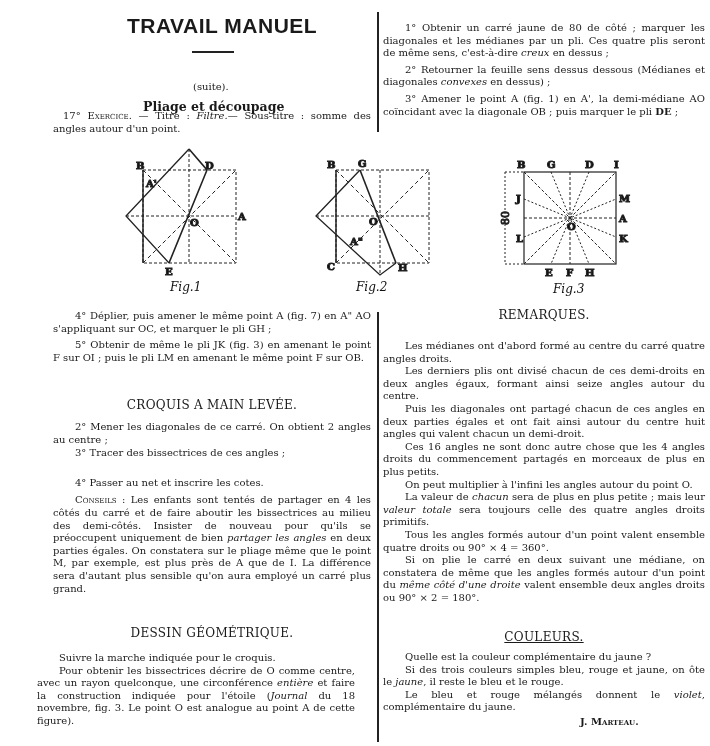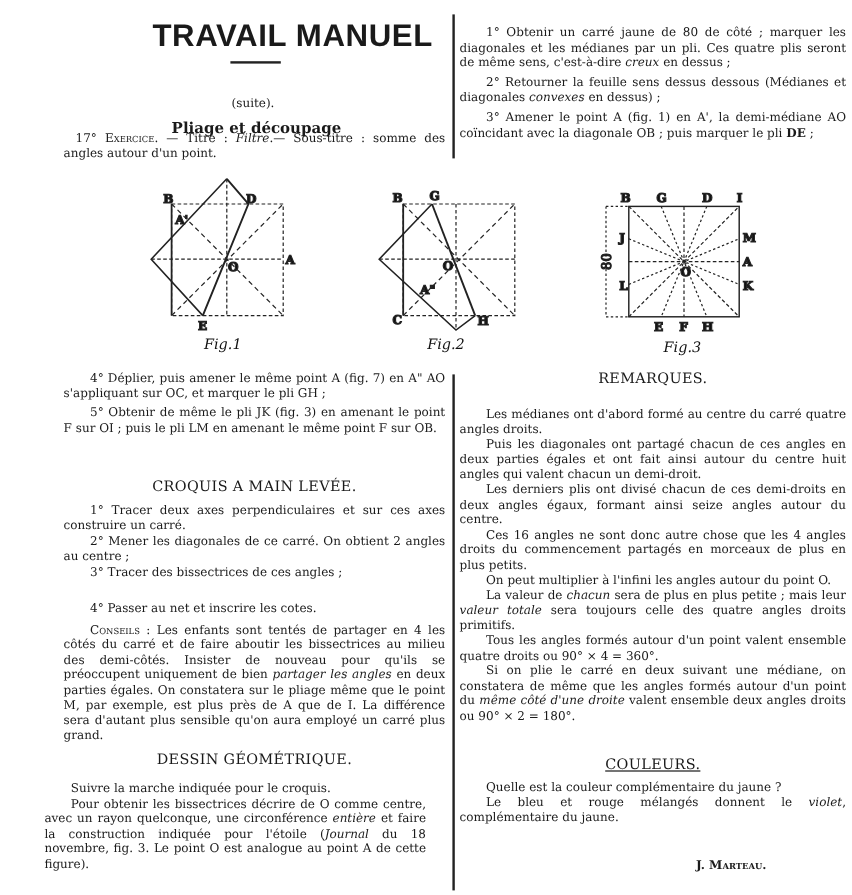--- a/index.html
+++ b/index.html
@@ -2,21 +2,21 @@
 <html><head>
 <meta charset="utf-8">
 <style>
   html, body { margin:0; padding:0; background:#fff; }
   body { width:710px; height:746px; position:relative; overflow:hidden;
          font-family:"DejaVu Serif", serif; color:#1a1a1a; }
   .abs { position:absolute; }
   p { margin:0; }
   .txt { font-size:10px; line-height:12.6px; text-align:justify; }
   .ind { text-indent:22px; }
-  .title { font-family:"Liberation Sans", sans-serif; font-weight:bold; font-size:26px; letter-spacing:0.5px; }
+  .title { font-family:"Liberation Sans", sans-serif; font-weight:bold; font-size:21px; letter-spacing:0.5px; }
   .subttl { font-weight:bold; font-size:12.5px; }
   .sect { font-size:12px; letter-spacing:0.3px; text-align:center; }
   .rule { background:#222; }
   .vline { background:#222; width:2px; }
   .sc { font-variant:small-caps; }
   i { font-style:italic; }
   .caption { font-size:12px; font-style:italic; }
   svg text { font-family:"DejaVu Serif", serif; font-size:10px; font-weight:bold; fill:#111; }
 </style>
 </head>
@@ -110,43 +110,43 @@
 
 <div class="abs txt" style="left:53px;top:310px;width:318px;">
   <p class="ind"><span>4°</span><span> Déplier, puis amener le même point A (fig. 7) en A" AO s'appliquant sur OC, et marquer le pli GH ;</span></p>
   <p class="ind" style="margin-top:4px;"><span>5°</span><span> Obtenir de même le pli JK (fig. 3) en amenant le point F sur OI ; puis le pli LM en amenant le même point F sur OB.</span></p>
 </div>
 
 <div class="abs vline" style="left:377px;top:312px;height:430px;"></div>
 
 <div class="abs sect" style="left:53px;top:398px;width:318px;">CROQUIS A MAIN LEVÉE.</div>
 <div class="abs txt" style="left:53px;top:420px;width:318px;">
-  <p class="ind"><span>1°</span><span> Tracer deux axes perpendiculaires et sur ces axes construire un carré.</span></p>
   <p class="ind" style="margin-top:1px;"><span>2°</span><span> Mener les diagonales de ce carré. On obtient 2 angles au centre ;</span></p>
   <p class="ind" style="margin-top:1px;"><span>3°</span><span> Tracer des bissectrices de ces angles ;</span></p>
   <p class="ind" style="margin-top:17px;"><span>4°</span><span> Passer au net et inscrire les cotes.</span></p>
   <p class="ind" style="margin-top:5px;"><span class="sc">Conseils</span><span> : Les enfants sont tentés de partager en 4 les côtés du carré et de faire aboutir les bissectrices au milieu des demi-côtés. Insister de nouveau pour qu'ils se préoccupent uniquement de bien </span><i>partager les angles</i><span> en deux parties égales. On constatera sur le pliage même que le point M, par exemple, est plus près de A que de I. La différence sera d'autant plus sensible qu'on aura employé un carré plus grand.</span></p>
 </div>
 
 <div class="abs sect" style="left:53px;top:626px;width:318px;">DESSIN GÉOMÉTRIQUE.</div>
 <div class="abs txt" style="left:37px;top:652px;width:318px;">
   <p class="ind">Suivre la marche indiquée pour le croquis.</p>
   <p class="ind"><span>Pour obtenir les bissectrices décrire de O comme centre, avec un rayon quelconque, une circonférence </span><i>entière</i><span> et faire la construction indiquée pour l'étoile (</span><i>Journal</i><span> du 18 novembre, fig. 3. Le point O est analogue au point A de cette figure).</span></p>
 </div>
 
 <div class="abs sect" style="left:383px;top:308px;width:322px;">REMARQUES.</div>
 <div class="abs txt" style="left:383px;top:340px;width:322px;">
   <p class="ind">Les médianes ont d'abord formé au centre du carré quatre angles droits.</p>
+  <p class="ind">Les derniers plis ont divisé chacun de ces demi-droits en deux angles égaux, formant ainsi seize angles autour du centre.</p>
   <p class="ind">Puis les diagonales ont partagé chacun de ces angles en deux parties égales et ont fait ainsi autour du centre huit angles qui valent chacun un demi-droit.</p>
-  <p class="ind">Les derniers plis ont divisé chacun de ces demi-droits en deux angles égaux, formant ainsi seize angles autour du centre.</p>
   <p class="ind">Ces 16 angles ne sont donc autre chose que les 4 angles droits du commencement partagés en morceaux de plus en plus petits.</p>
   <p class="ind">On peut multiplier à l'infini les angles autour du point O.</p>
   <p class="ind"><span>La valeur de </span><i>chacun</i><span> sera de plus en plus petite ; mais leur </span><i>valeur totale</i><span> sera toujours celle des quatre angles droits primitifs.</span></p>
   <p class="ind">Tous les angles formés autour d'un point valent ensemble quatre droits ou 90° × 4 = 360°.</p>
   <p class="ind"><span>Si on plie le carré en deux suivant une médiane, on constatera de même que les angles formés autour d'un point du </span><i>même côté d'une droite</i><span> valent ensemble deux angles droits ou 90° × 2 = 180°.</span></p>
 </div>
 
 <div class="abs sect" style="left:383px;top:630px;width:322px;text-decoration:underline;">COULEURS.</div>
 <div class="abs txt" style="left:383px;top:651px;width:322px;">
   <p class="ind">Quelle est la couleur complémentaire du jaune ?</p>
+  <p class="ind"><span>Si des trois couleurs simples bleu, rouge et jaune, on ôte le </span><i>jaune</i><span>, il reste le bleu et le rouge.</span></p>
   <p class="ind"><span>Le bleu et rouge mélangés donnent le </span><i>violet</i><span>, complémentaire du jaune.</span></p>
 </div>
 <div class="abs txt sc" style="left:580px;top:716px;font-weight:bold;">J. Marteau.</div>
 
 </body></html>

